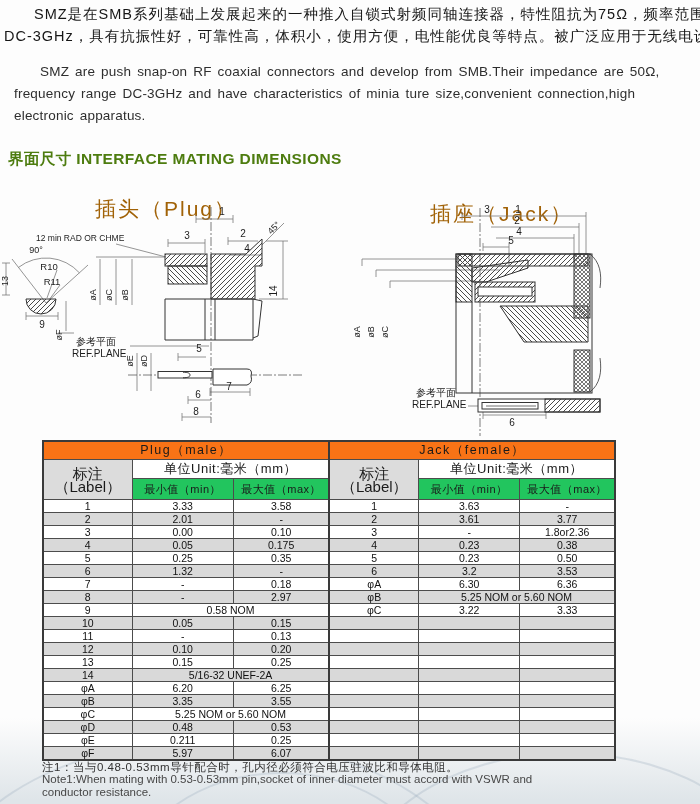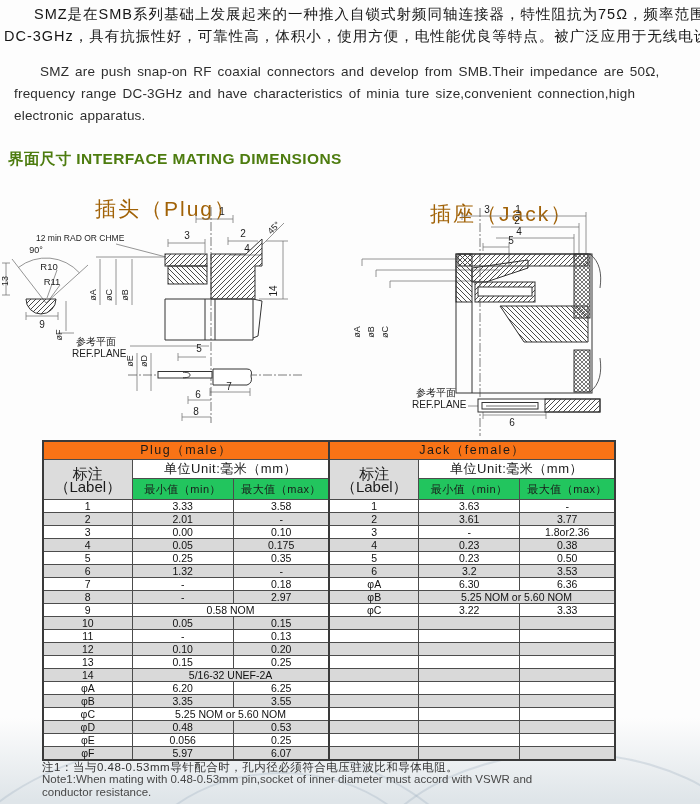--- a/index.html
+++ b/index.html
@@ -381,35 +381,35 @@
         <tr class="shade">
           <td>φD</td>
           <td>0.48</td>
           <td>0.53</td>
           <td class="thickL"></td>
           <td></td>
           <td></td>
         </tr>
         <tr>
           <td>φE</td>
-          <td>0.056</td>
+          <td>0.211</td>
           <td>0.25</td>
           <td class="thickL"></td>
           <td></td>
           <td></td>
         </tr>
         <tr class="shade">
           <td>φF</td>
           <td>5.97</td>
           <td>6.07</td>
           <td class="thickL"></td>
           <td></td>
           <td></td>
         </tr>
       </tbody>
   </table>
 
   <div class="note-cn">注1：当与0.48-0.53mm导针配合时，孔内径必须符合电压驻波比和导体电阻。</div>
   <div class="note-en">
-    <div class="ln">Note1:When mating with 0.48-0.53mm pin,socket of inner diameter must accord with VSWR and</div>
+    <div class="ln">Note1:When mating with 0.53-0.53mm pin,socket of inner diameter must accord with VSWR and</div>
     <div class="ln">conductor resistance.</div>
   </div>
 </div>
 
 </body></html>

